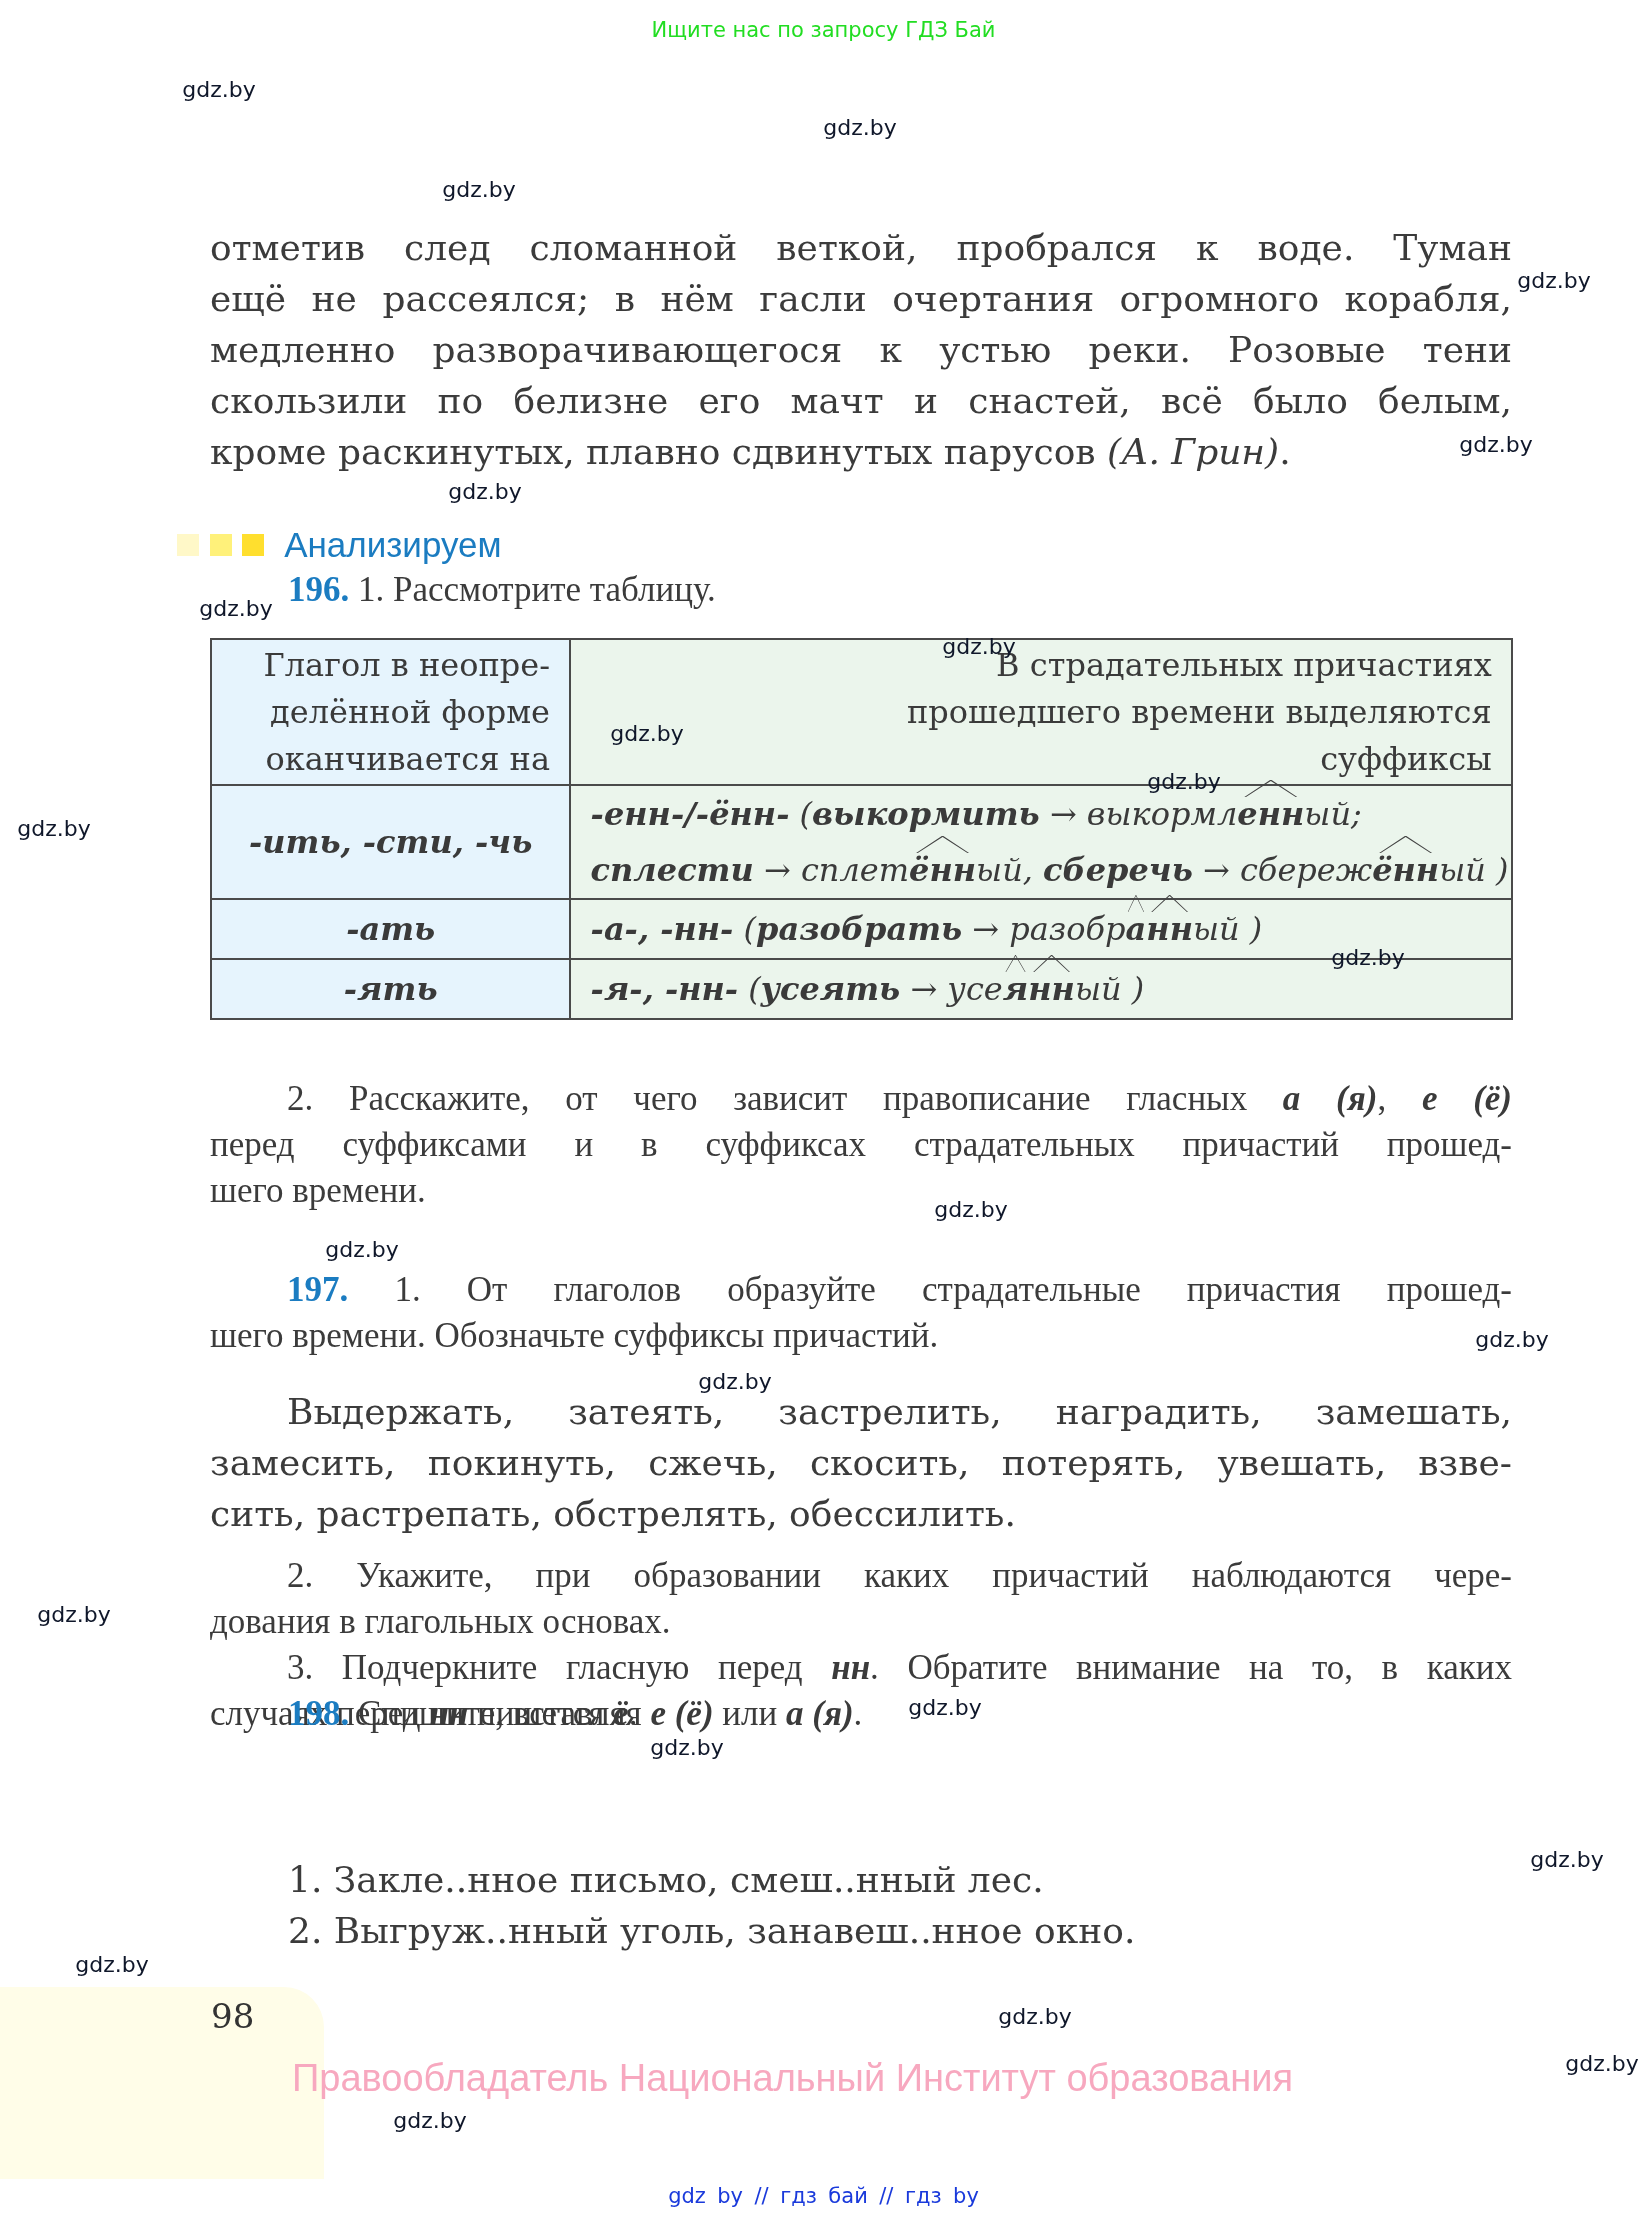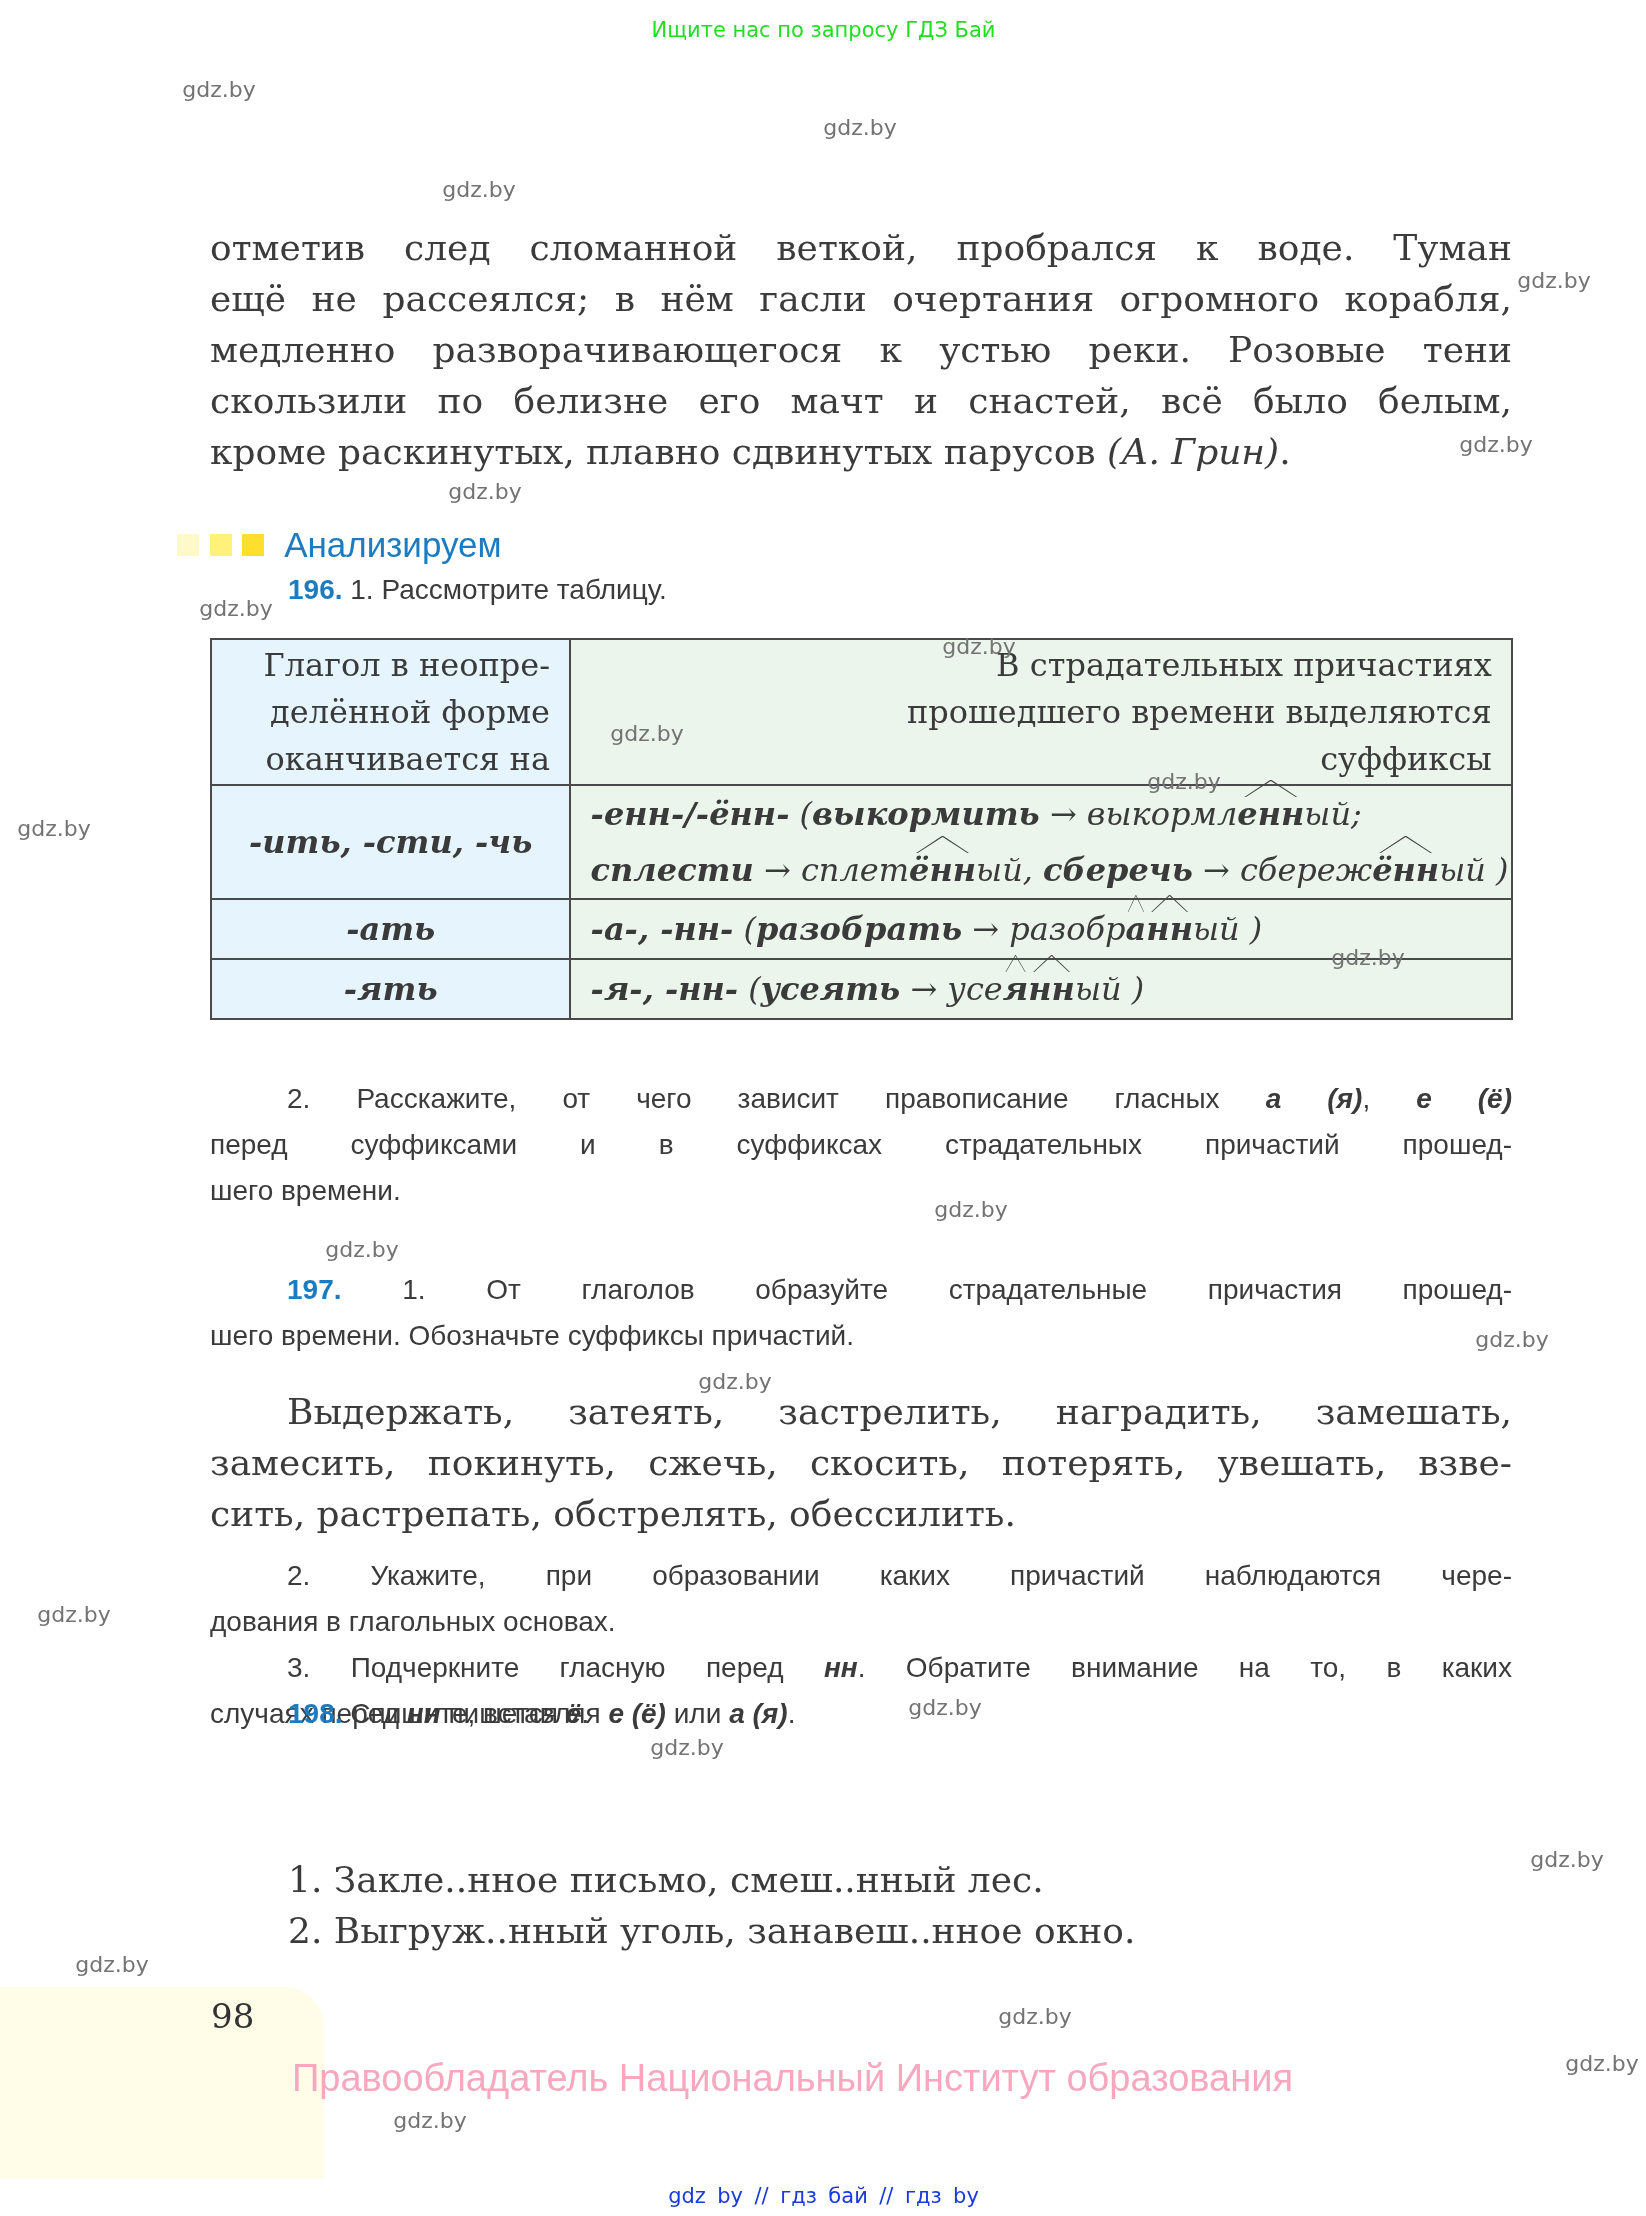--- a/index.html
+++ b/index.html
@@ -25,22 +25,22 @@
   .heading {
     left: 177px; top: 525px; display: flex; align-items: center; height: 40px;
   }
   .sq { width: 22px; height: 22px; margin-right: 10.5px; }
   .heading-title {
     margin-left: 9.7px; font-size: 35px; color: #1b7cc1;
     font-family: "Liberation Sans", sans-serif;
   }
   .ex-num { color: #1b7cc1; font-weight: bold; }
   .sans-p {
-    left: 210px; width: 1302px; font-size: 28px; line-height: 46px;
-    color: #3b3b3b; font-family: Liberation Sans, sans-serif;
+    left: 210px; width: 1302px; font-size: 35px; line-height: 46px;
+    color: #3b3b3b; font-family: Liberation Serif, serif;
   }
   .sans-p .line { display: block; white-space: nowrap; text-align: justify; text-align-last: justify; }
   .sans-p .line.last { text-align-last: left; }
   .sans-p .indent { padding-left: 77px; }
   .bi { font-weight: bold; font-style: italic; }
 
   table.rules {
     position: absolute; left: 210px; top: 638px; width: 1303px;
     border-collapse: collapse; table-layout: fixed;
   }
@@ -58,21 +58,21 @@
   .suffix-line b { font-weight: bold; }
   .arc { position: relative; display: inline-block; }
   .arc::before {
     content: ""; position: absolute; left: 10%; right: 10%; top: -6.4px; height: 17.7px;
     border-top: 1.6px solid #444; border-left: 1.6px solid #444;
     transform: skewX(0); clip-path: polygon(0 100%, 50% 0, 100% 100%, 97% 100%, 50% 8%, 3% 100%);
     border: none; background: #444;
   }
 
   .wm {
-    position: absolute; font-family: "DejaVu Sans", sans-serif; font-size: 22px; color: #737373;
+    position: absolute; font-family: "DejaVu Sans", sans-serif; font-size: 22px; color: #0f172a;
     transform: translate(-50%, -50%); white-space: nowrap;
   }
   .page-corner {
     left: 0; top: 1987px; width: 324px; height: 192px; background: #fffde8;
     border-top-right-radius: 40px;
   }
   .page-num {
     left: 211px; top: 1996px; font-family: "DejaVu Serif", serif; font-size: 34px; color: #333;
   }
   .copyright {

